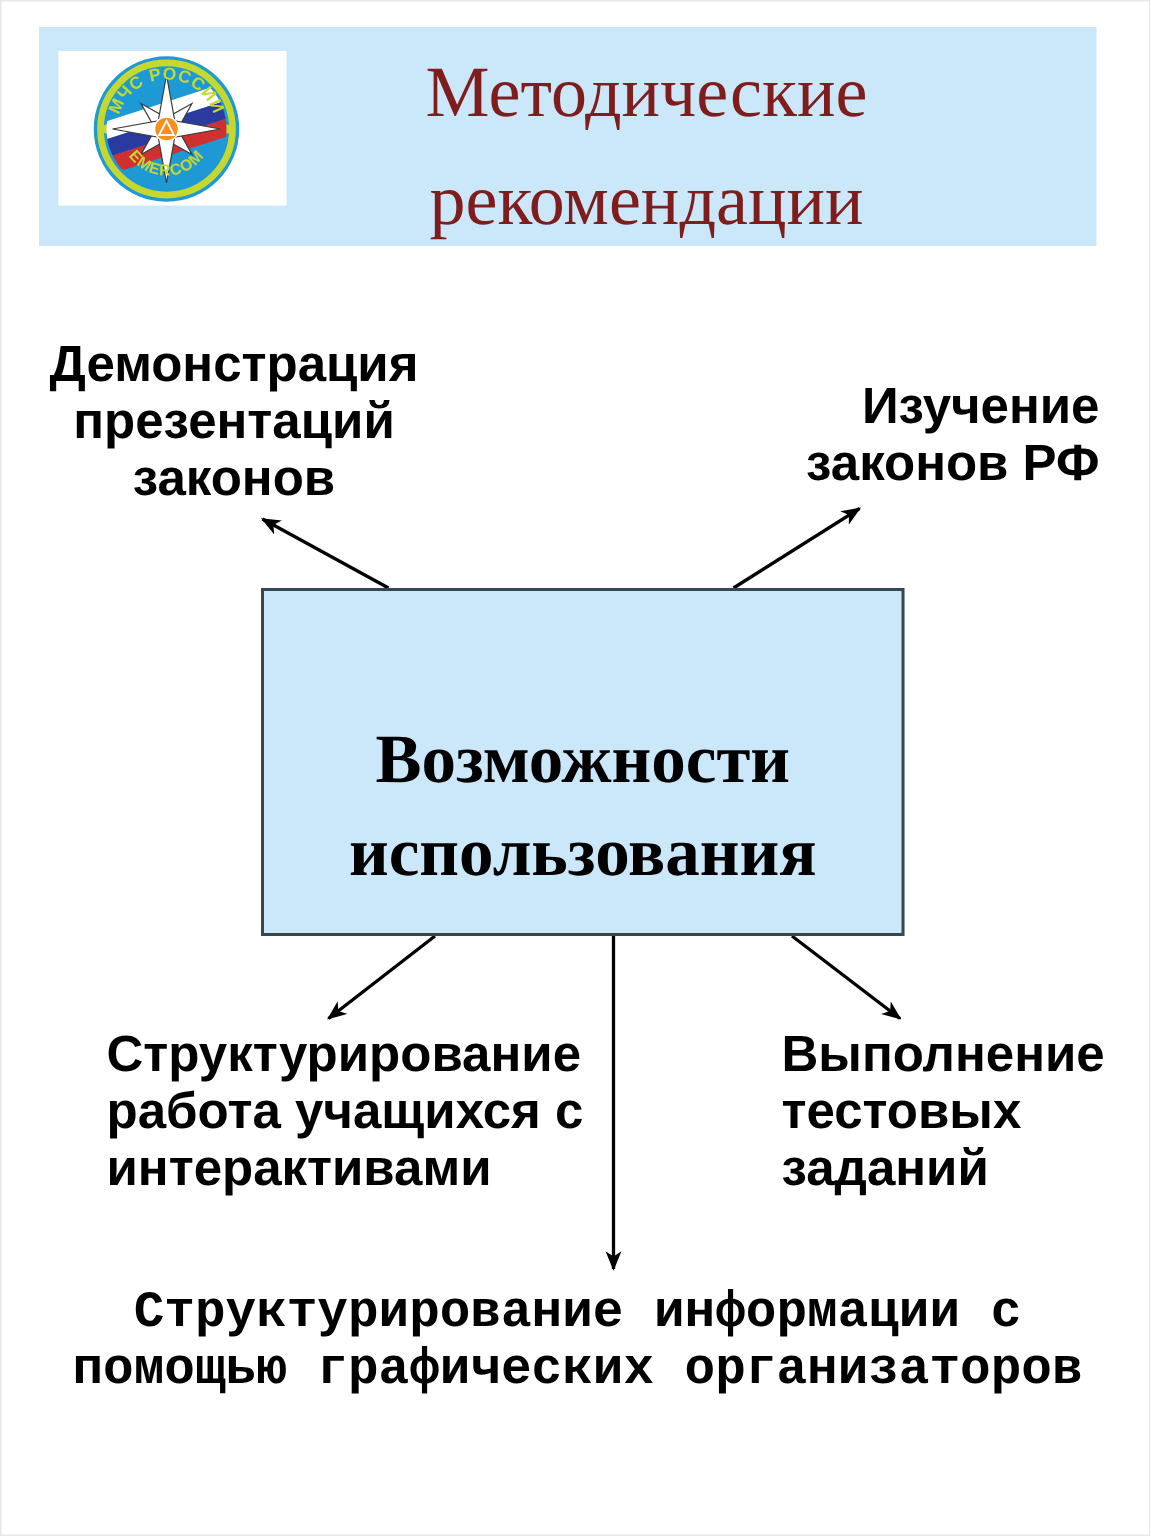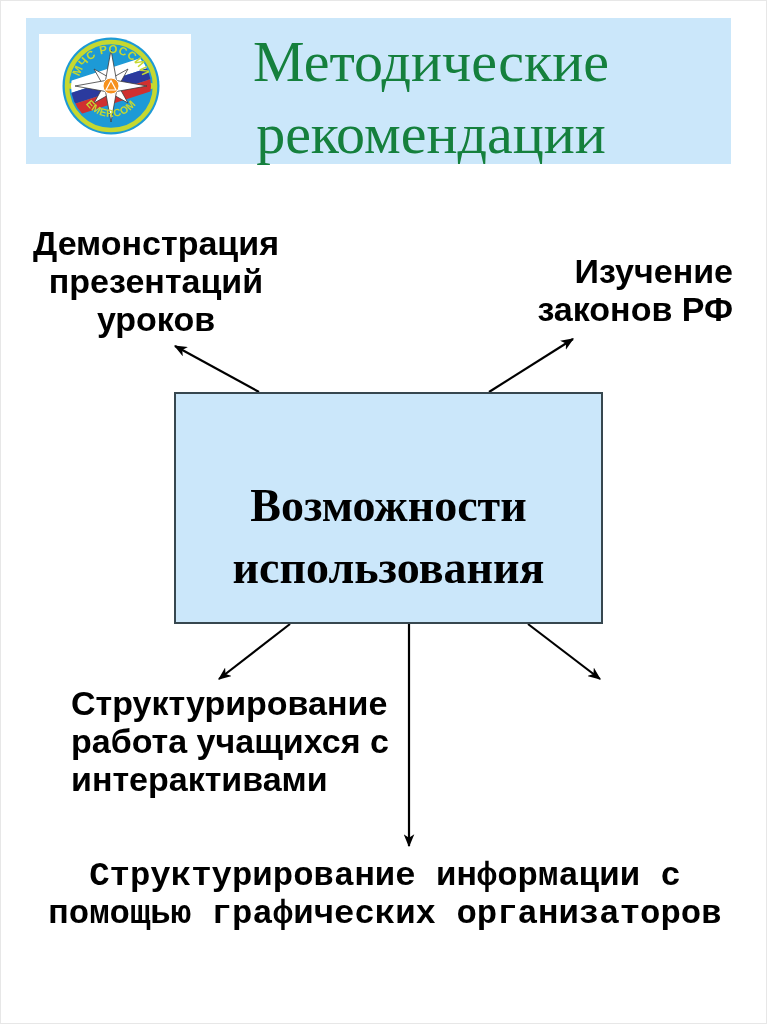--- a/index.html
+++ b/index.html
@@ -29,25 +29,25 @@
     background: #ffffff;
   }
   .logo svg { display: block; width: 100%; height: 100%; }
   .title {
     position: absolute;
     left: 105px; top: 8px;
     width: 600px;
     margin: 0;
     font-family: "Liberation Serif", "DejaVu Serif", serif;
     font-weight: 400;
-    font-size: 58px;
+    font-size: 48px;
     line-height: 72px;
     text-align: center;
     white-space: pre-line;
-    color: #15803d;
+    color: #7f1d1d;
   }
 
   
   .label {
     position: absolute;
     font-weight: 700;
     font-size: 34px;
     line-height: 38px;
     white-space: pre-line;
     color: #000000;
@@ -148,26 +148,29 @@
     </defs>
     <line x1="258" y1="391" x2="174" y2="345" marker-end="url(#ah)"></line>
     <line x1="488" y1="391" x2="572" y2="338" marker-end="url(#ah)"></line>
     <line x1="289" y1="623" x2="218" y2="678" marker-end="url(#ah)"></line>
     <line x1="527" y1="623" x2="599" y2="678" marker-end="url(#ah)"></line>
     <line x1="408" y1="623" x2="408" y2="845" marker-end="url(#ah)"></line>
   </svg>
 
   <div class="label tl">Демонстрация
 презентаций
-уроков</div>
+законов</div>
   <div class="label tr">Изучение
 законов РФ</div>
   <div class="label bl">Структурирование
 работа учащихся с
 интерактивами</div>
+  <div class="label br">Выполнение
+тестовых
+заданий</div>
   <div class="label bc">Структурирование информации с
 помощью графических организаторов</div>
 
   <div class="center-box">
     <span class="box-text">Возможности
 использования</span>
   </div>
 
 </div>
 

